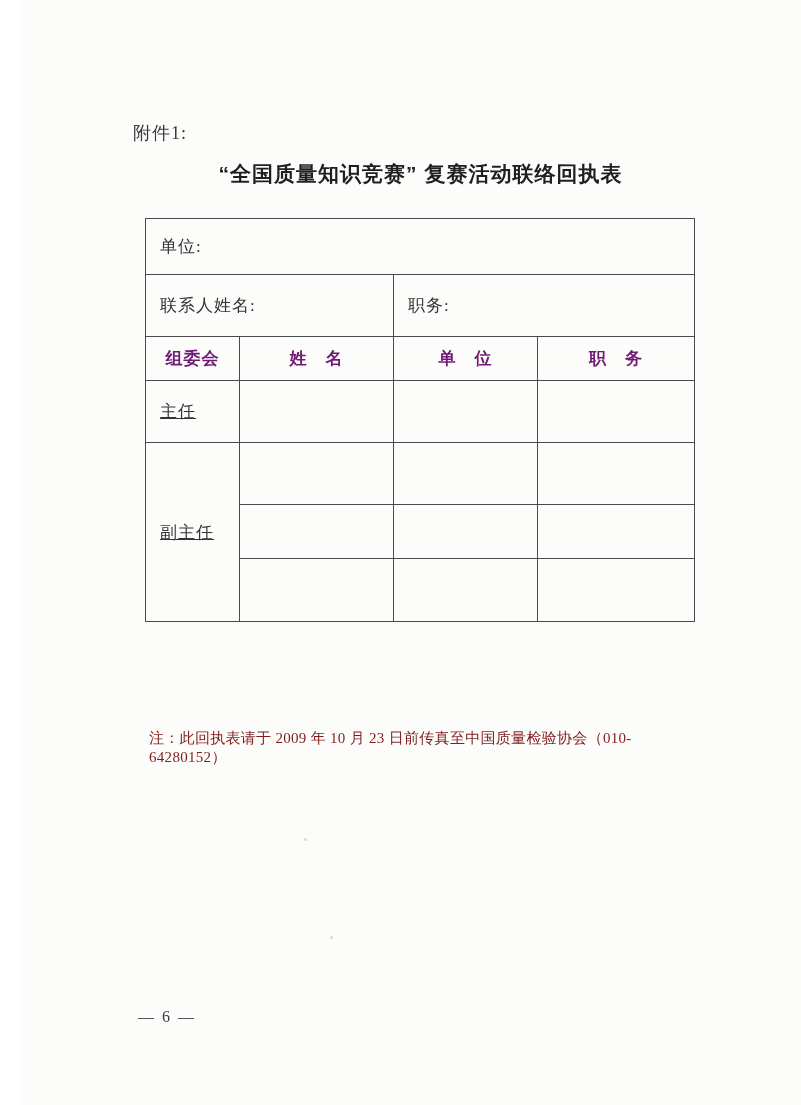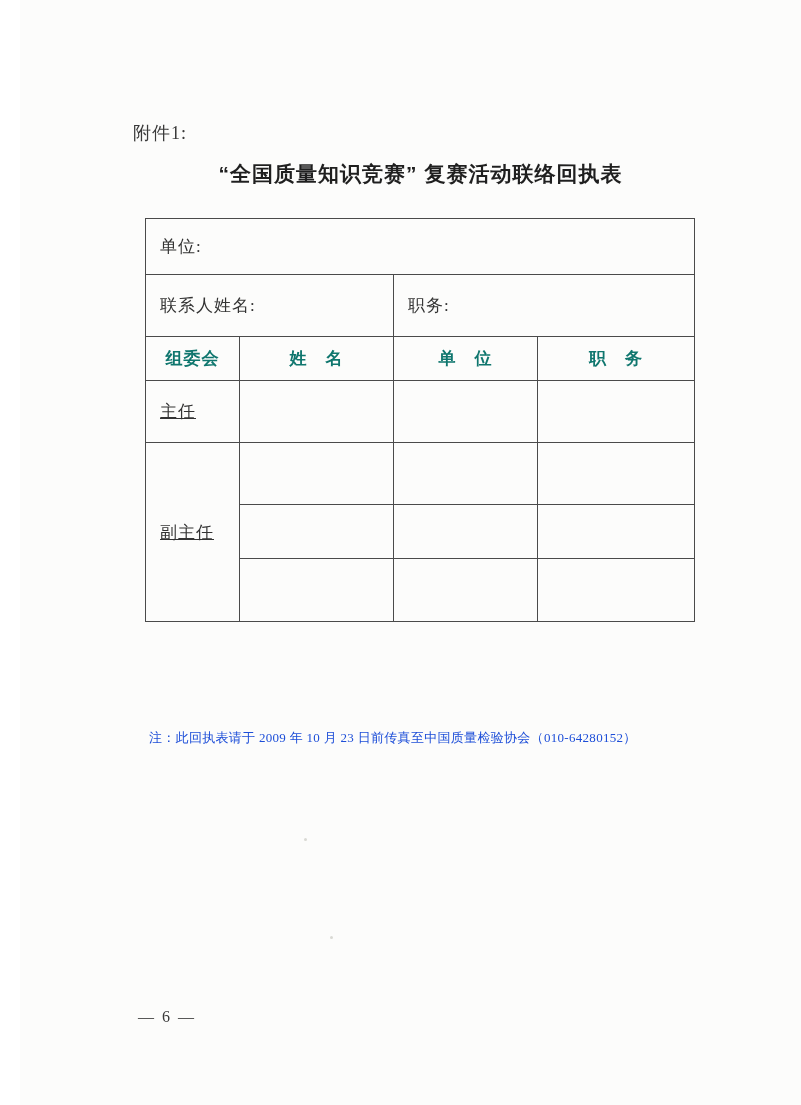--- a/index.html
+++ b/index.html
@@ -67,41 +67,41 @@
   td.h55, th.h55 { height: 62px; }
   td.h54 { height: 54px; }
   td.h63 { height: 63px; }
   th.hdr { height: 44px; }
   .lower th.hdr {
     font-family: "Liberation Sans", "DejaVu Sans", sans-serif;
     font-weight: bold;
     text-align: center;
     padding: 0;
     font-size: 17px;
-    color: #0f766e;
+    color: #701a75;
   }
   td.role {
     font-size: 16px;
     text-decoration: underline;
   }
   td.email-cell {
     font-family: "DejaVu Sans Mono", "Liberation Mono", monospace;
     letter-spacing: 0;
     font-size: 16px;
     padding-left: 18px;
   }
   td.pad18 { padding-left: 18px; }
   .note-line {
     position: absolute;
     left: 129px;
     top: 729px;
     width: 560px;
-    font-size: 13px;
+    font-size: 15px;
     letter-spacing: 0.3px;
-    color: #1d4ed8;
+    color: #7f1d1d;
   }
   .page-number {
     position: absolute;
     left: 118px;
     top: 1008px;
     font-size: 16px;
     letter-spacing: 2px;
     color: #3a3a3a;
   }
   .speckle {

